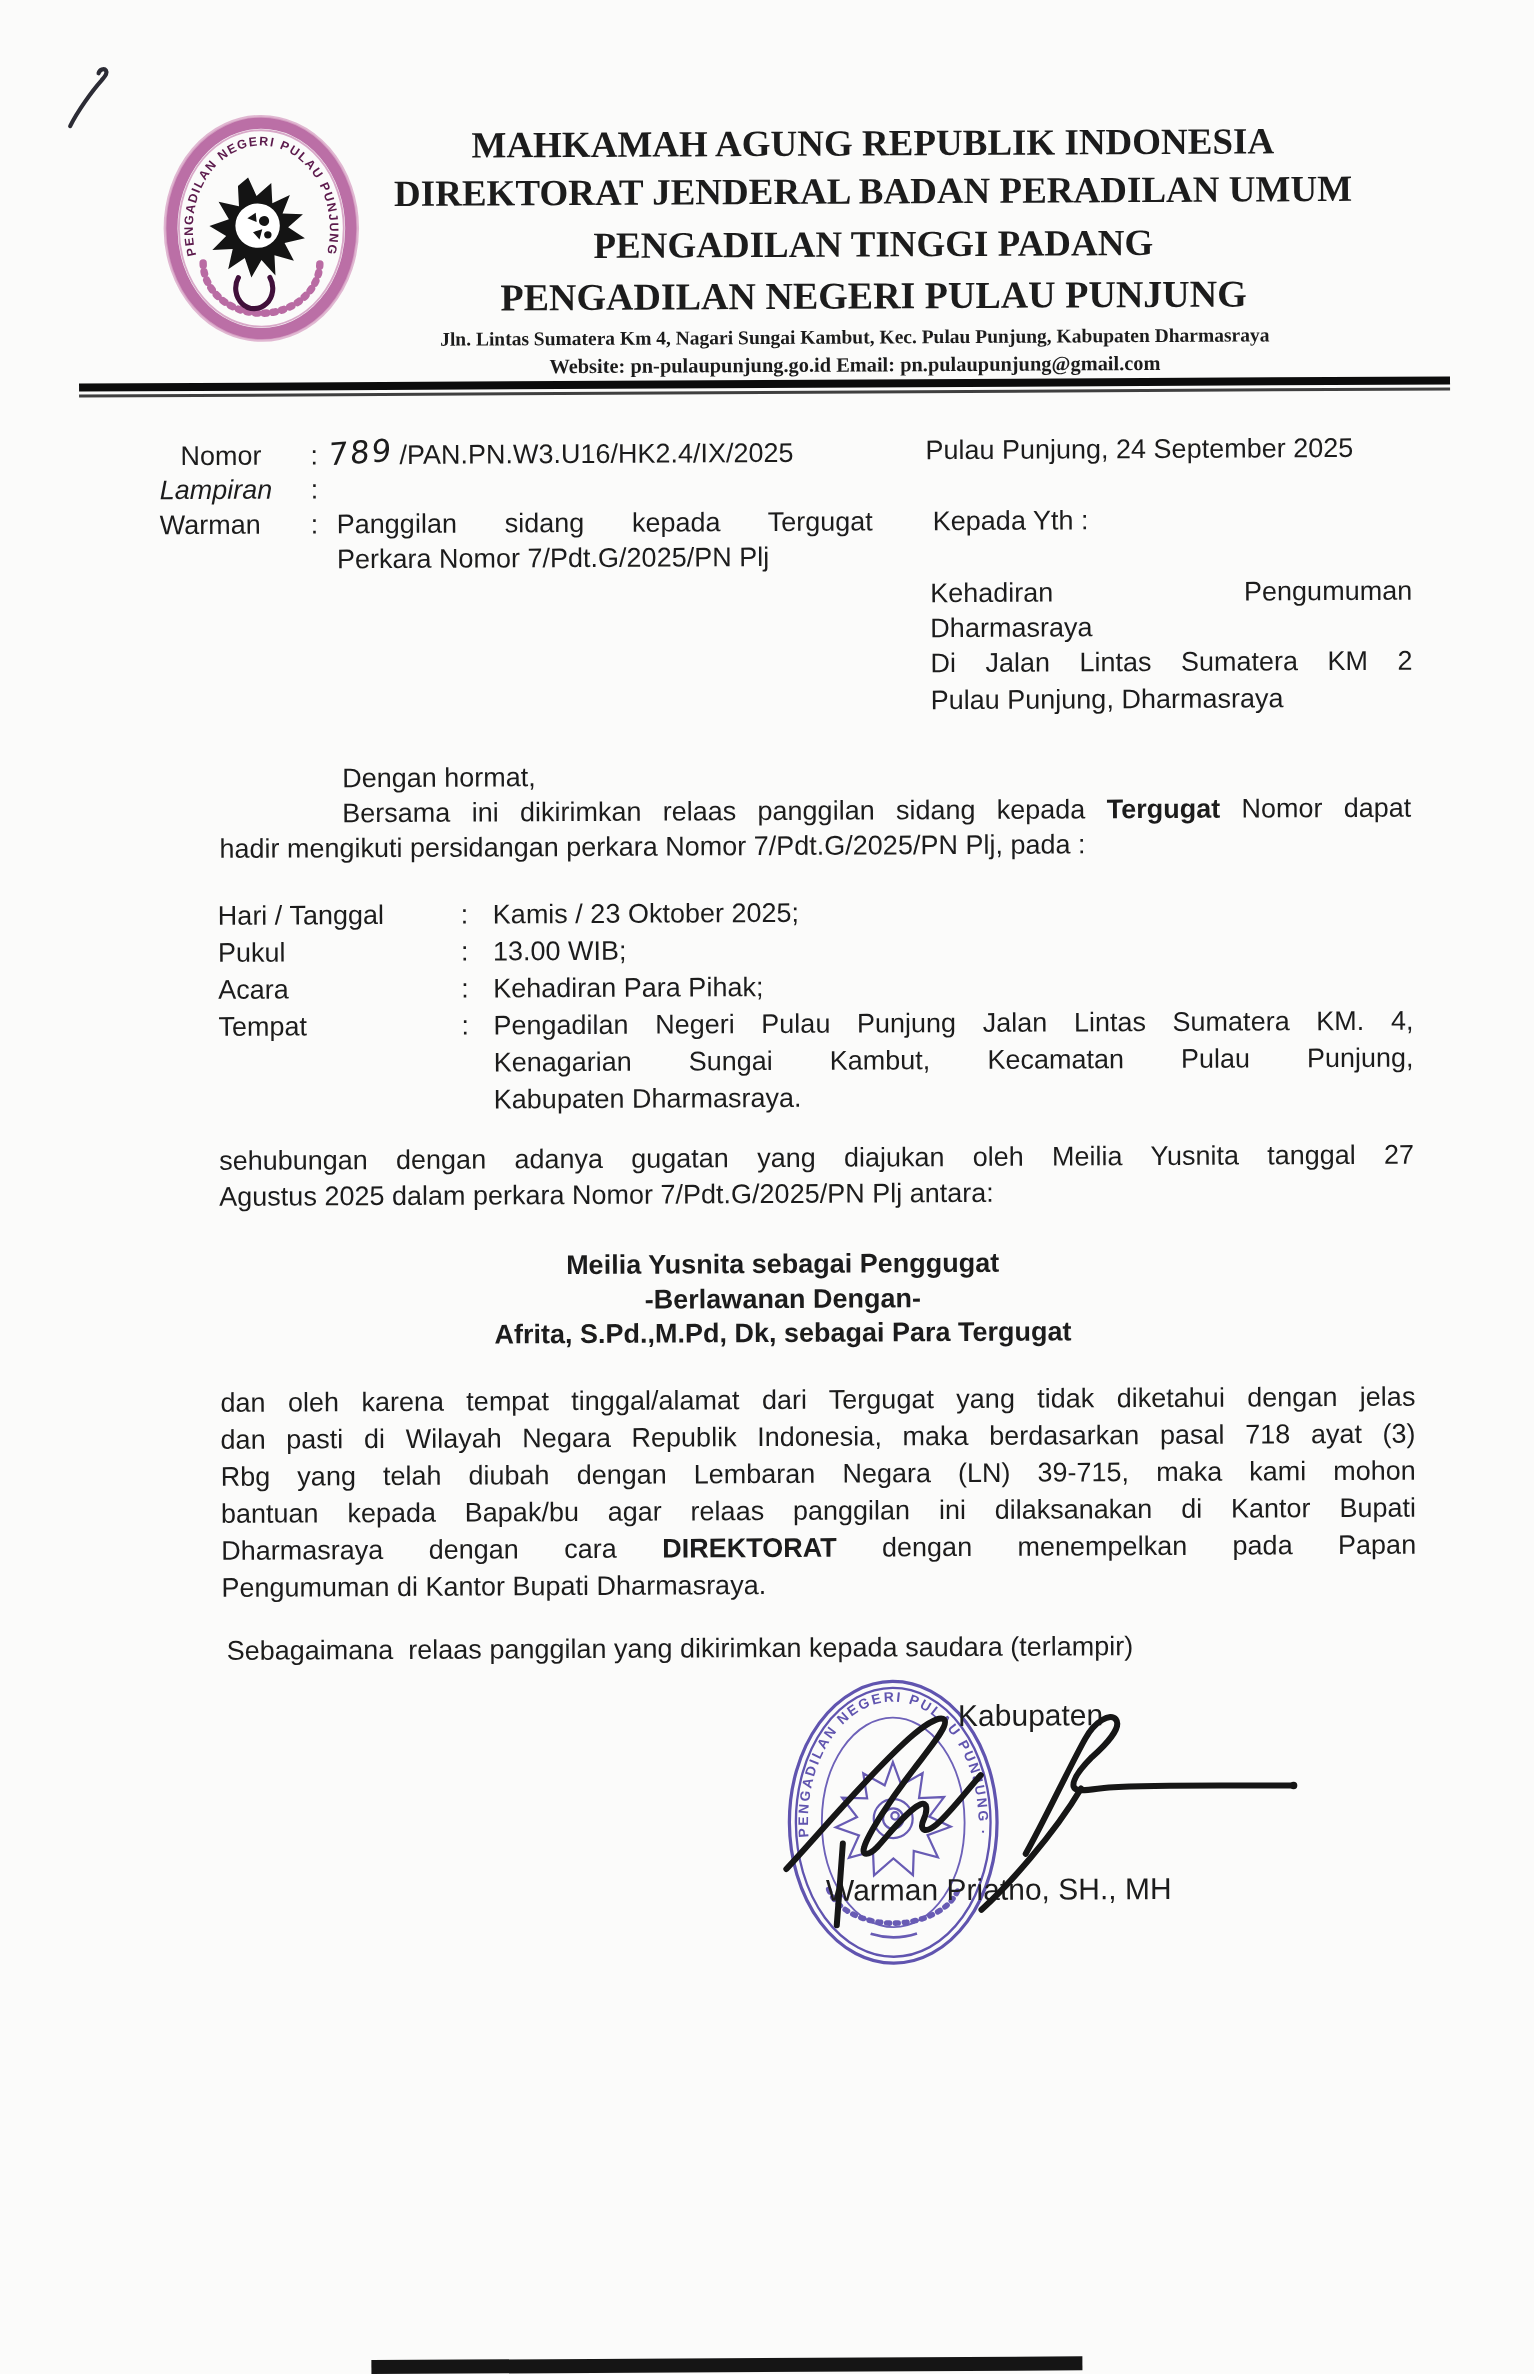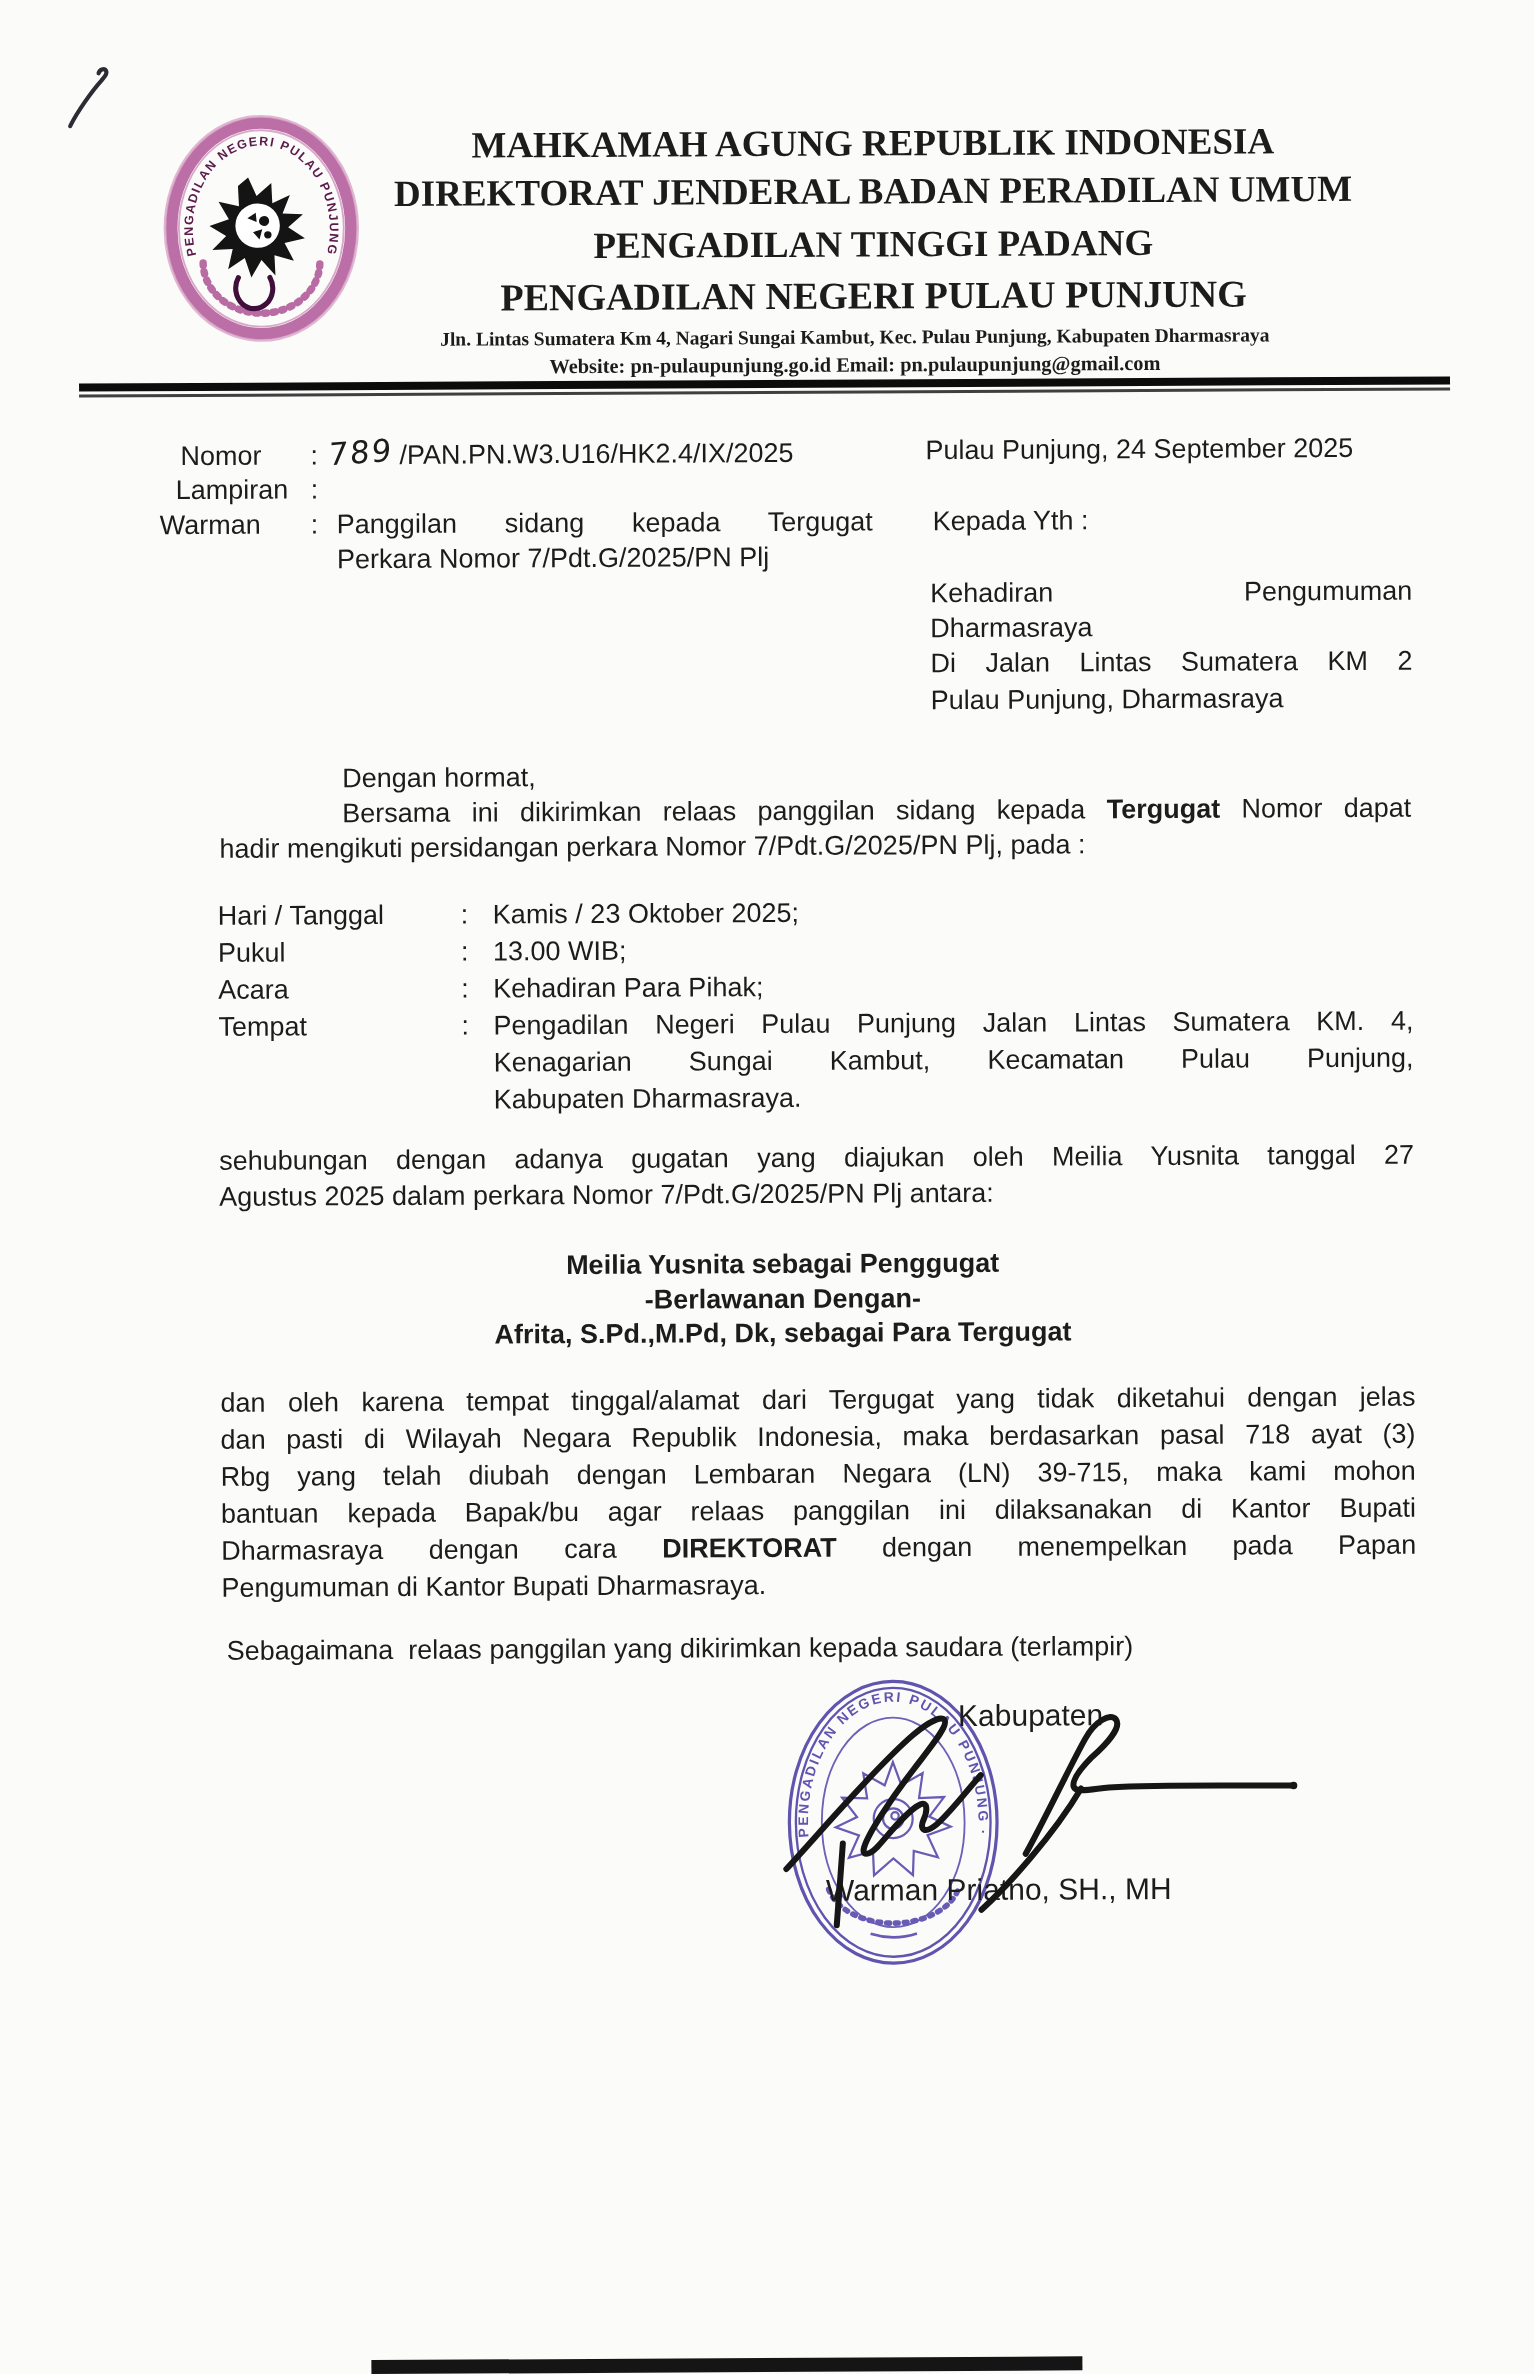--- a/index.html
+++ b/index.html
@@ -77,21 +77,21 @@
 
   <div class="abs rule-thick" style="left:82px;top:380px;width:1371px;"></div>
   <div class="abs rule-thin" style="left:82px;top:391px;width:1371px;"></div>
 
   <div class="abs t" style="left:162px;top:436px;margin-left:21px;">Nomor</div>
   <div class="abs t" style="left:313px;top:436px;">:</div>
   <div class="abs" style="left:331px;top:432px;"><span class="hand">789</span></div>
   <div class="abs t" style="left:402px;top:436px;">/PAN.PN.W3.U16/HK2.4/IX/2025</div>
   <div class="abs t" style="left:928px;top:434px;">Pulau Punjung, 24 September 2025</div>
 
-  <div class="abs t" style="left:178px;top:470px;">Lampiran</div>
+  <div class="abs t" style="left:162px;top:470px;font-style:italic;">Lampiran</div>
   <div class="abs t" style="left:313px;top:470px;">:</div>
 
   <div class="abs t" style="left:162px;top:505px;">Warman</div>
   <div class="abs t" style="left:313px;top:505px;">:</div>
   <div class="abs t just" style="left:339px;top:505px;width:536px;">Panggilan sidang kepada Tergugat</div>
   <div class="abs t" style="left:339px;top:540px;">Perkara Nomor 7/Pdt.G/2025/PN Plj</div>
 
   <div class="abs t" style="left:935px;top:505px;">Kepada Yth :</div>
   <div class="abs t spread" style="left:932px;top:577px;width:482px;">
     <span>Kehadiran</span>

